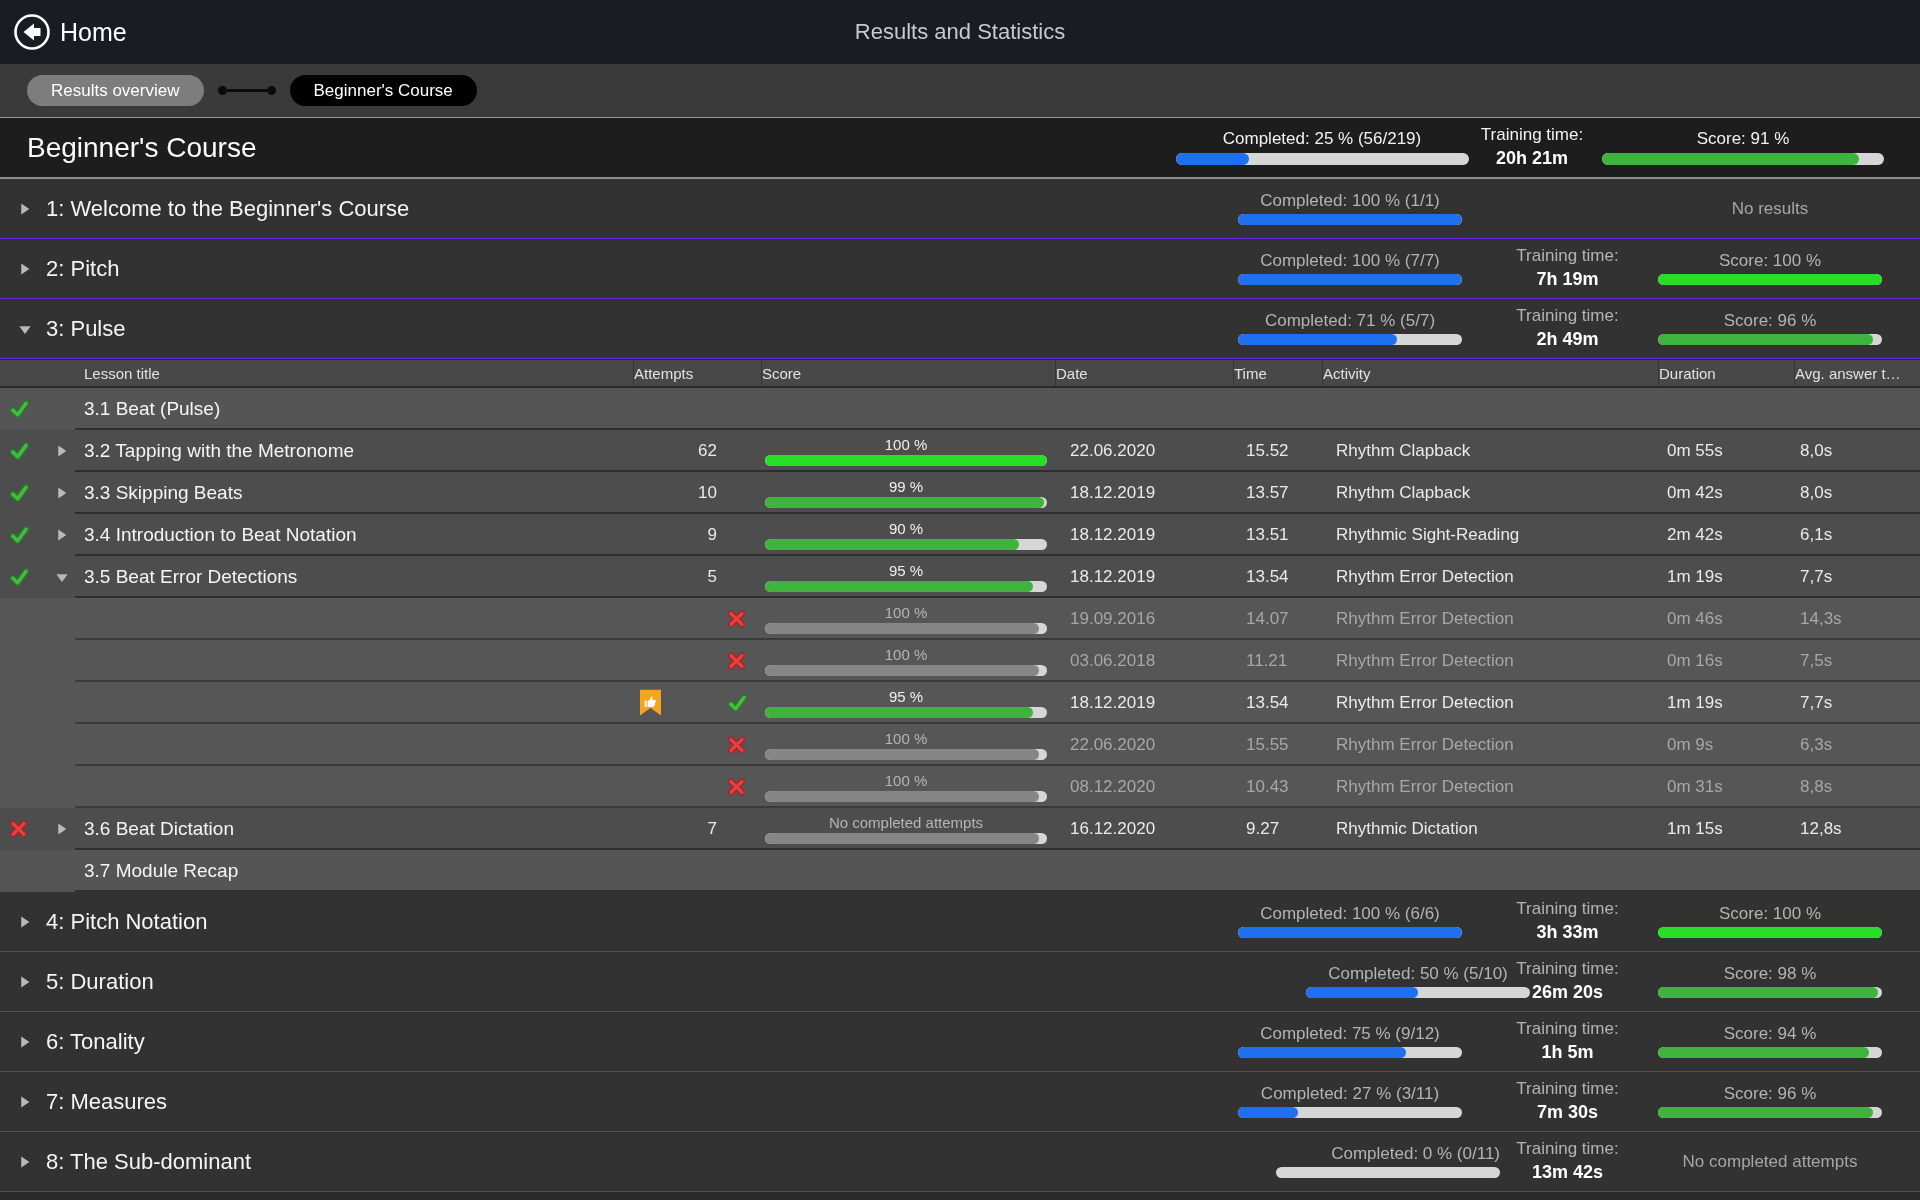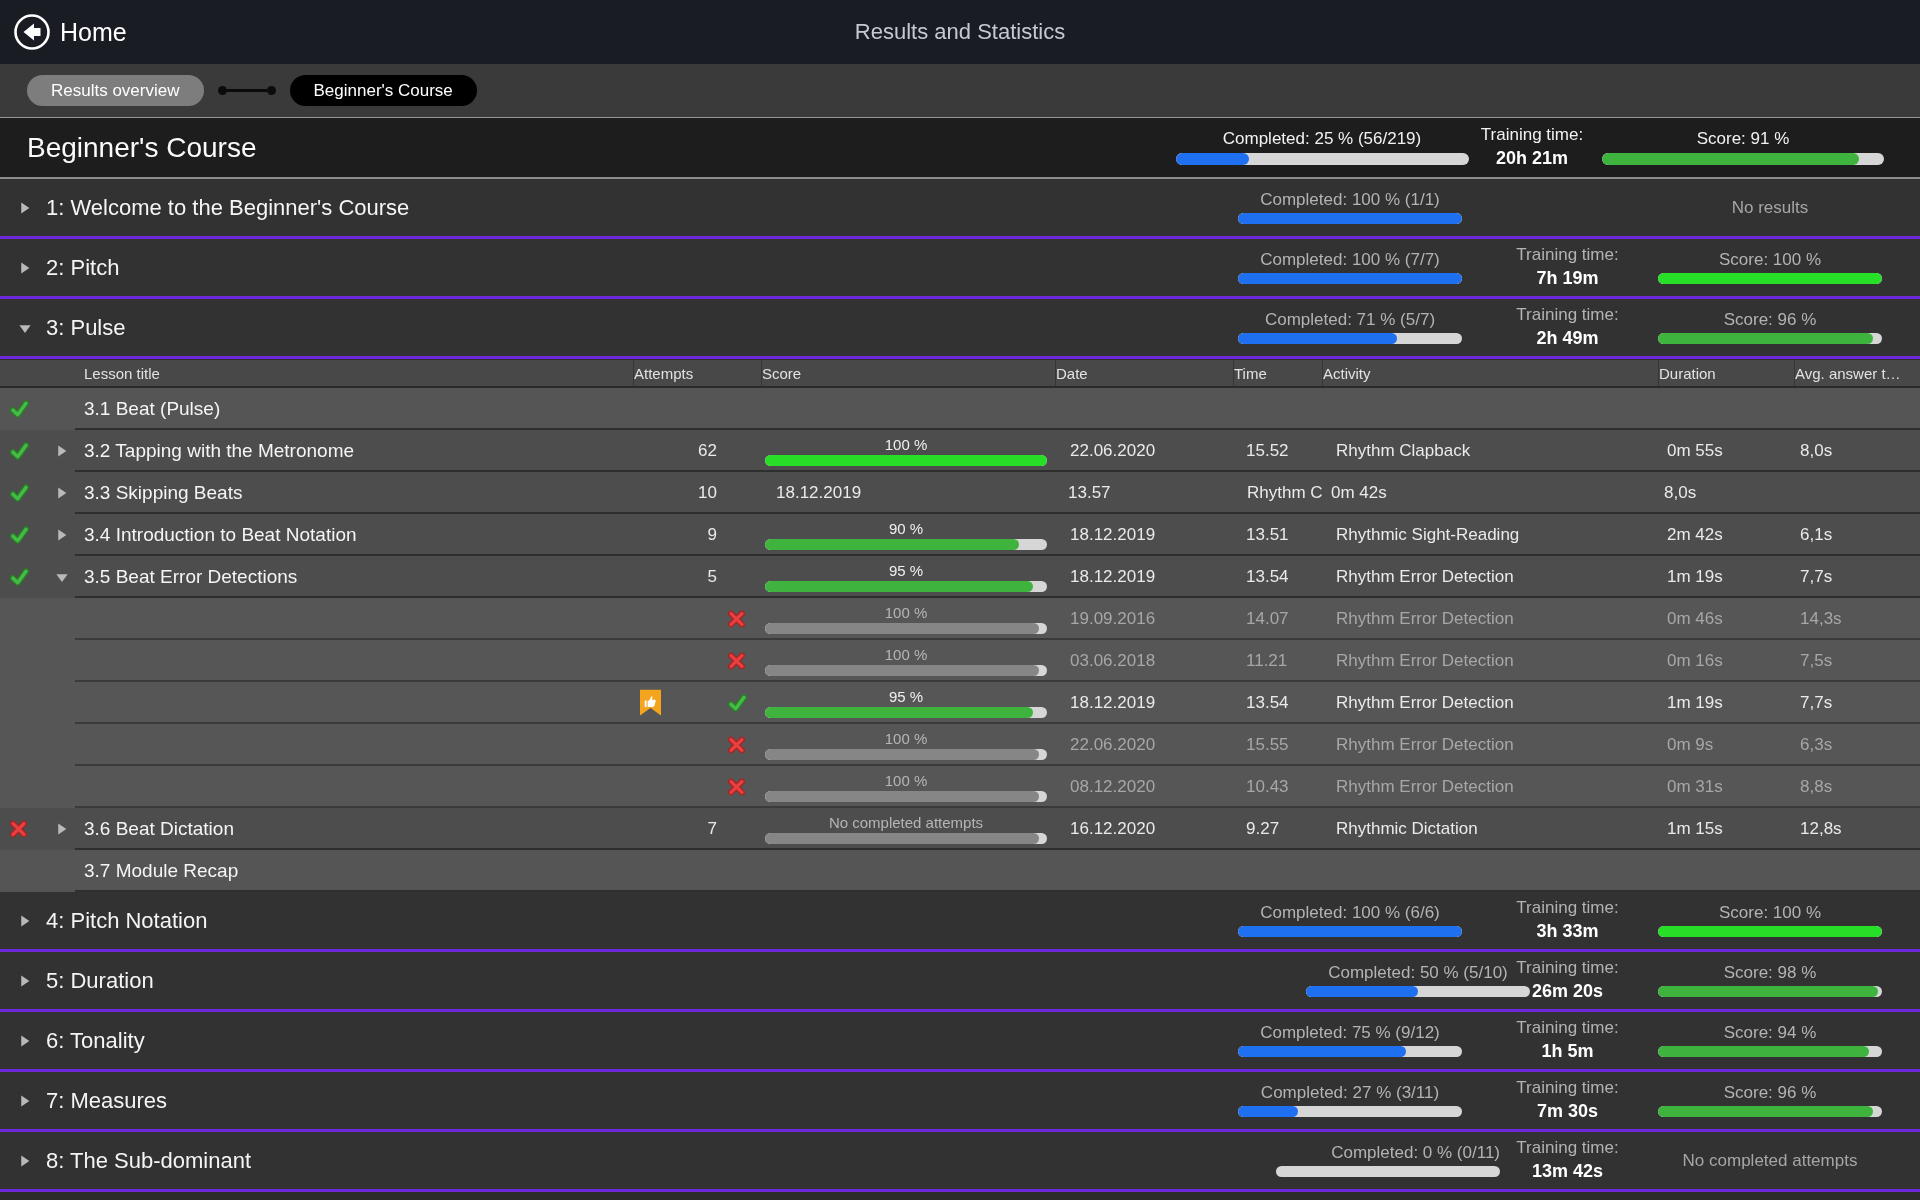--- a/index.html
+++ b/index.html
@@ -26,21 +26,21 @@
   .course-title{margin-left:27px;font-size:28px;color:#fbfbfb}
   
   .stat{position:absolute;top:0;bottom:0;display:flex;flex-direction:column;align-items:center;justify-content:center;gap:4px}
   .stat .lbl{font-size:17px;color:#b3b3b3;line-height:1.1;white-space:nowrap}
   .stat .val{font-size:18px;color:#fff;font-weight:bold;line-height:1.1;white-space:nowrap}
   .course-head .stat .lbl{color:#f2f2f2}
   .stat .noresult{font-size:17px;color:#a6a6a6}
   .bar{height:12px;border-radius:6px;background:#d6d6d6;overflow:hidden}
   .bar i{display:block;height:100%;border-radius:6px}
   
-  .mrow{height:60px;background:#323232;position:relative;border-bottom:3px solid #6d28d9;box-sizing:border-box;cursor:pointer}
+  .mrow{height:60px;background:#323232;position:relative;border-bottom:1px solid #6d28d9;box-sizing:border-box;cursor:pointer}
   .mtri{position:absolute;left:18px;top:50%;transform:translateY(-50%);display:flex}
   .mtitle{position:absolute;left:46px;top:50%;transform:translateY(-50%);font-size:22px;color:#f5f5f5;white-space:nowrap}
   
   .trow,.thead{display:grid;grid-template-columns:633px 128px 294px 178px 89px 336px 136px 126px;box-sizing:border-box}
   .thead{height:29px;background:#484848;border-top:1px solid #2a2a2a;border-bottom:2px solid #2a2a2a}
   .th{display:flex;align-items:center;font-size:15px;color:#e2e2e2;border-left:1px solid #363636;overflow:hidden;white-space:nowrap}
   .th:first-child{border-left:none;padding-left:84px}
   .trow{height:42px;background:#4d4d4d;position:relative}
   .trow.light{background:#555555}
   .trow.sub{background:#565656}
@@ -247,20 +247,28 @@
           </svg>
         </span>
         <span class="ltri">
           <svg width="13" height="13" viewBox="0 0 12 12">
             <path d="M3 1 L10.5 6 L3 11 Z" fill="#b9b9b9"></path>
           </svg>
         </span>
         <span class="ltitle">3.3 Skipping Beats</span>
       </div>
       <div class="cell c1">10</div>
+      <div class="cell">
+        <div class="score-wrap">
+          <span class="score-lbl">99 %</span>
+          <div class="bar" style="width: 282px;">
+            <i style="width: 99%; background: rgb(62, 180, 62);"></i>
+          </div>
+        </div>
+      </div>
       <div class="cell c3">18.12.2019</div>
       <div class="cell c4">13.57</div>
       <div class="cell c5">Rhythm Clapback</div>
       <div class="cell c6">0m 42s</div>
       <div class="cell c7">8,0s</div>
       <div class="rowline"></div>
     </div>
     <div class="trow">
       <div class="cell c0">
         <span class="lstatus">

